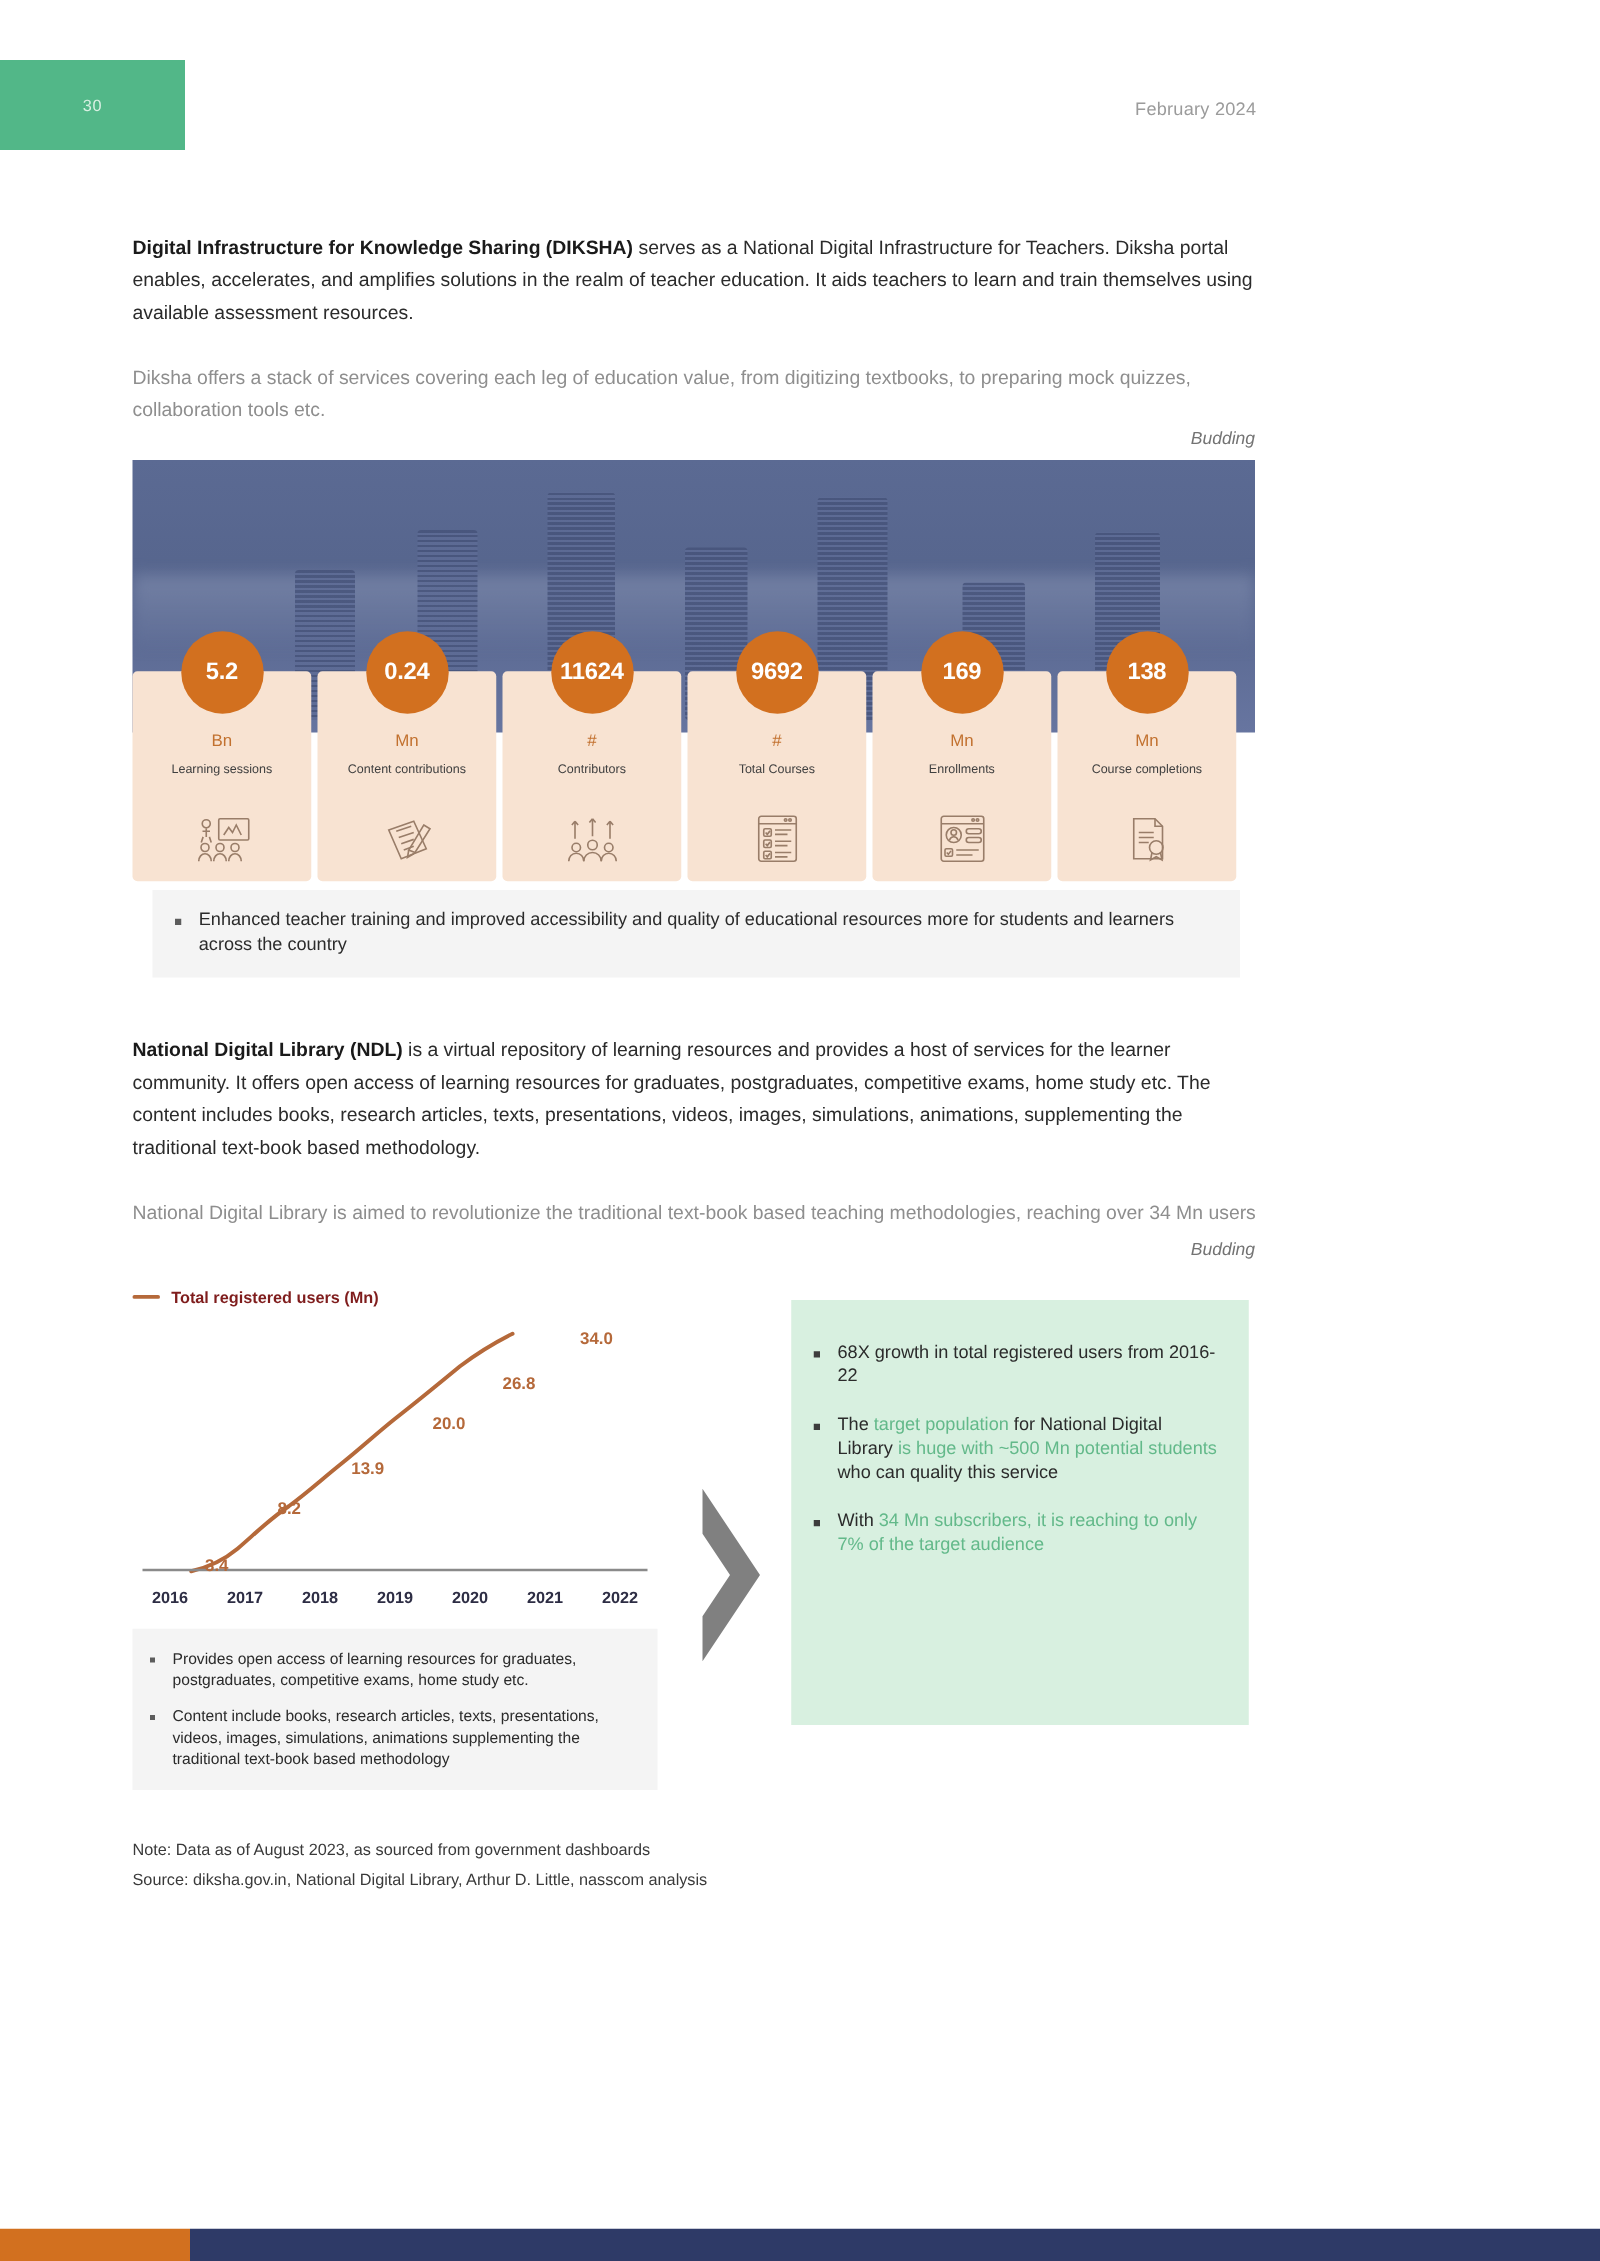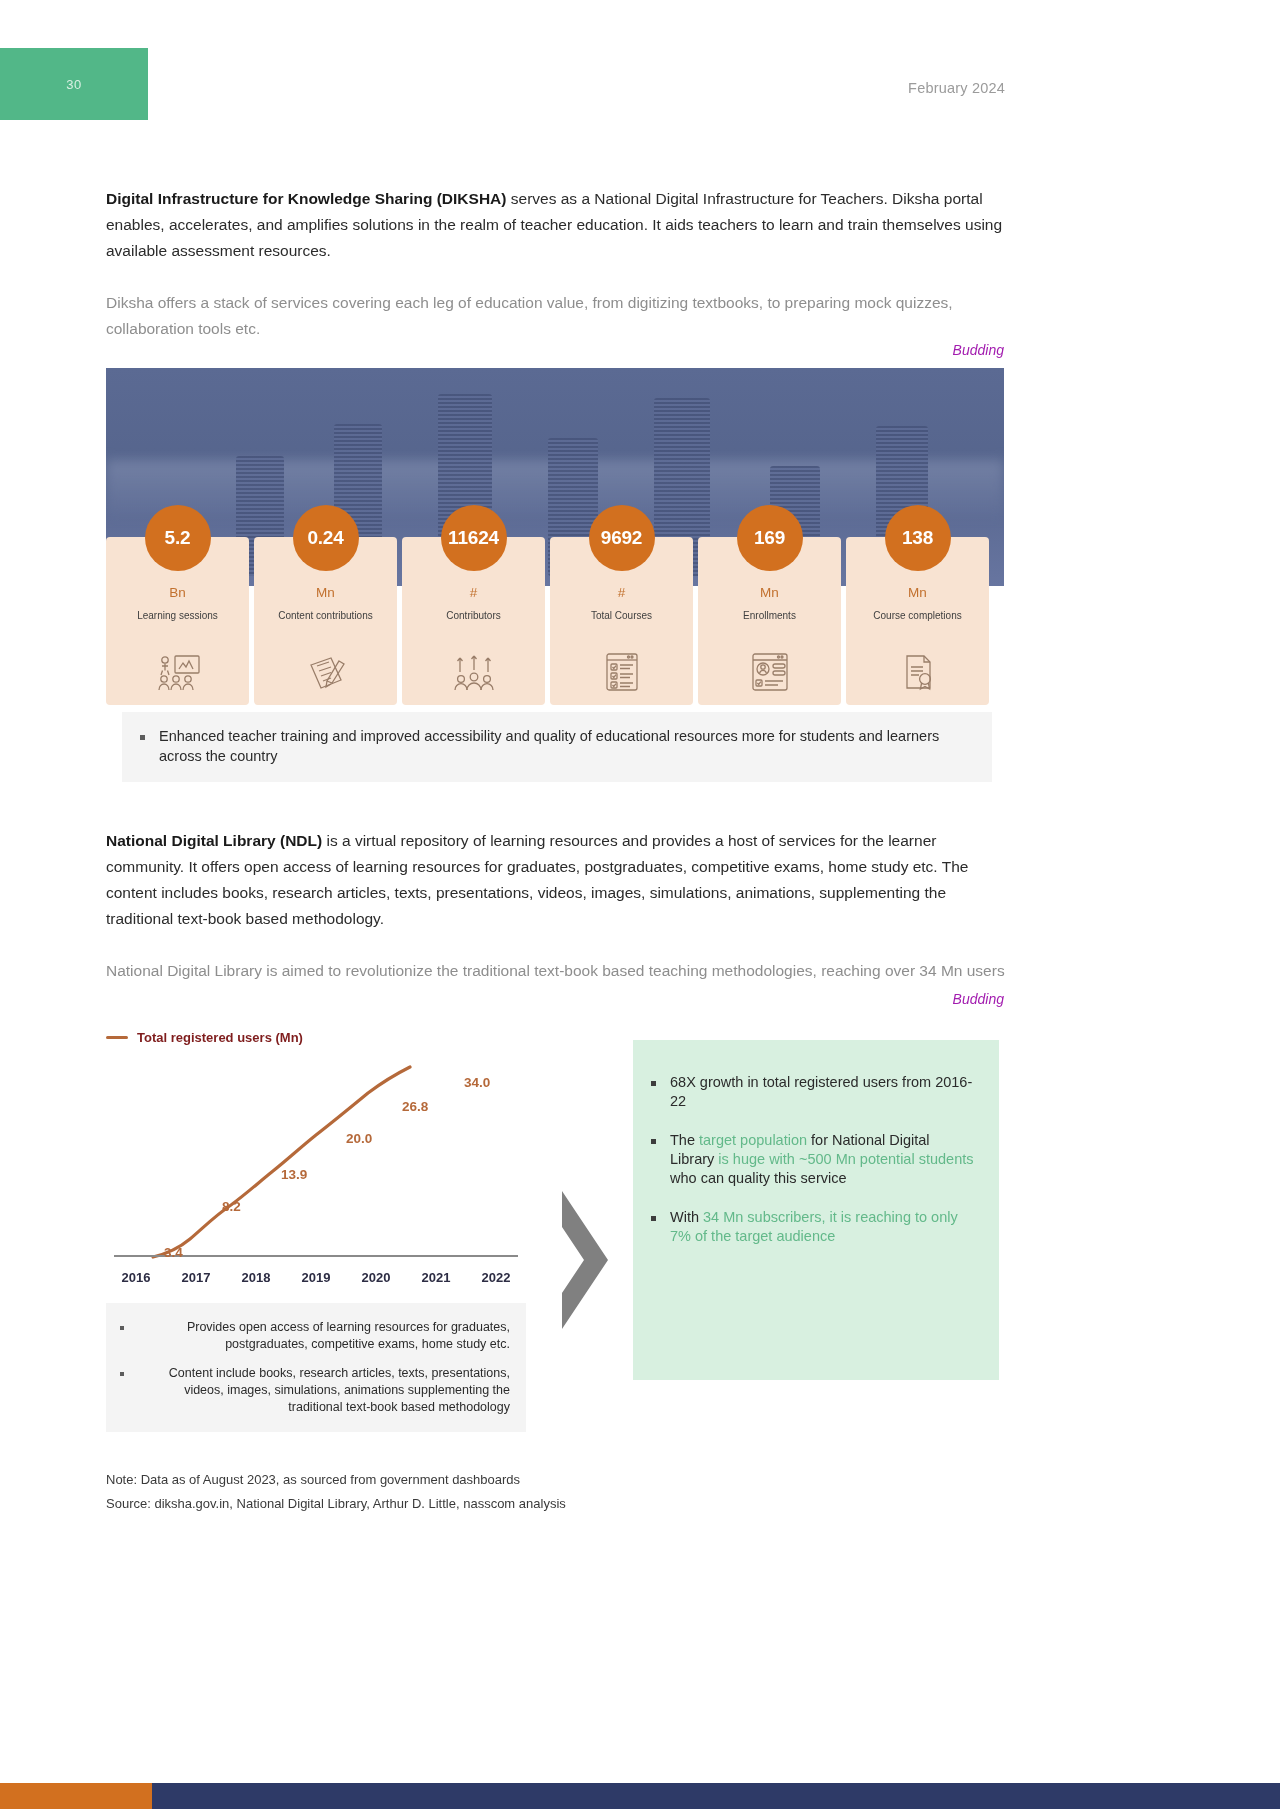--- a/index.html
+++ b/index.html
@@ -23,21 +23,21 @@
     color: #9b9b9b; font-size: 14.5px; letter-spacing: .2px;
   }
 
   
   .content { position: absolute; left: 106px; top: 186px; width: 900px; }
   .para { font-size: 15.5px; line-height: 26px; color: #2b2b2b; }
   .para b { font-weight: 700; color: #1a1a1a; }
   .subpara { margin-top: 26px; font-size: 15.5px; line-height: 26px; color: #8e8e8e; }
 
   .budding {
-    position: absolute; right: 0; font-style: italic; font-size: 14px; color: #a21caf;
+    position: absolute; right: 0; font-style: italic; font-size: 14px; color: #737373;
   }
 
   
   .hero-wrap { position: absolute; left: 106px; top: 368px; width: 898px; }
   .hero-img {
     position: relative; width: 898px; height: 218px; overflow: hidden;
     background: linear-gradient(180deg,#5b6a93 0%, #56658d 45%, #6775a0 100%);
   }
   .hero-img .blurband {
     position:absolute; left:0; right:0; top:42%; height:26%;
@@ -91,21 +91,21 @@
   .axis-line { position:absolute; left: 8px; bottom: 32px; width: 404px; height: 2px; background:#8a8a8a; }
   .xlabels { position: absolute; left: 0; bottom: 4px; width: 420px; display:flex; }
   .xlabels span { flex: 1; text-align: center; font-size: 13px; font-weight: 700; color: #2d2d44; }
   .dlabel { position: absolute; font-size: 13.5px; font-weight: 700; color: #b5693a; }
 
   .ndl-note {
     position: absolute; left: 106px; top: 1303px; width: 420px;
     background: #f4f4f4; padding: 16px 16px 16px 14px;
   }
   .ndl-note .note-row + .note-row { margin-top: 12px; }
-  .ndl-note .note-txt { font-size: 12.5px; line-height: 17px; text-align: right; }
+  .ndl-note .note-txt { font-size: 12.5px; line-height: 17px; }
   .ndl-note .sq { width:4px;height:4px;margin-top:7px; }
 
   
   .chevron { position: absolute; left: 556px; top: 1185px; }
 
   
   .ki { position: absolute; left: 633px; top: 1040px; width: 366px; }
   .ki-head {
     height: 40px; background: #52b788; color: #fff;
     display:flex; align-items:center; justify-content:center;
@@ -295,21 +295,21 @@
       <svg width="420" height="230" viewBox="0 0 420 230">
         <path id="series-path" d="M 47 198 C 60 195, 72 190, 84 180 C 98 168, 110 156, 125 146 C 140 135, 152 124, 167 112 C 182 100, 195 88, 210 76 C 228 62, 245 48, 262 34 C 278 22, 292 14, 304 8" fill="none" stroke="#b5693a" stroke-width="3.2" stroke-linecap="round"></path>
       </svg>
       <div class="axis-line"></div>
 
       <div class="dlabel" style="left:58px; top:186px;">3.4</div>
       <div class="dlabel" style="left:116px; top:140px;">8.2</div>
       <div class="dlabel" style="left:175px; top:108px;">13.9</div>
       <div class="dlabel" style="left:240px; top:72px;">20.0</div>
       <div class="dlabel" style="left:296px; top:40px;">26.8</div>
-      <div class="dlabel" style="left:358px; top:16px;">34.0</div>
+      <div class="dlabel" style="left:358px; top:4px;">34.0</div>
 
       <div class="xlabels">
         <span>2016</span>
         <span>2017</span>
         <span>2018</span>
         <span>2019</span>
         <span>2020</span>
         <span>2021</span>
         <span>2022</span>
       </div>

